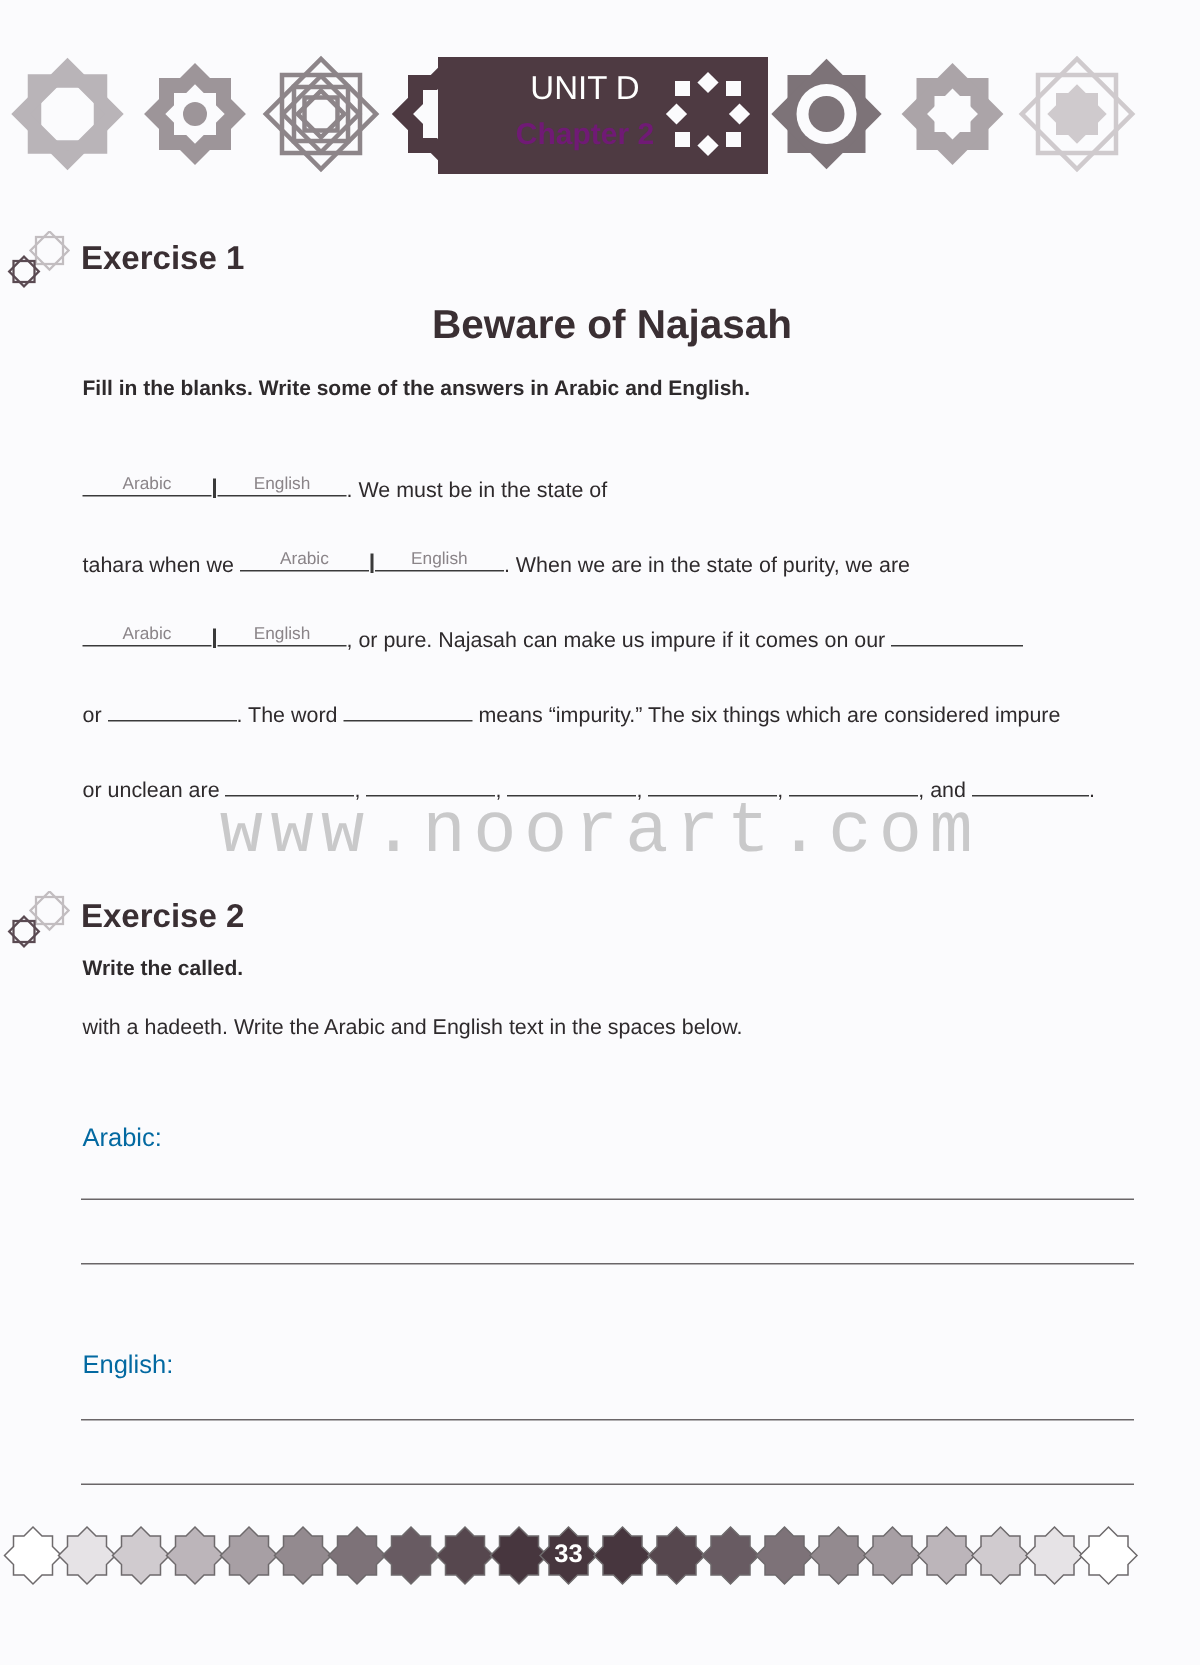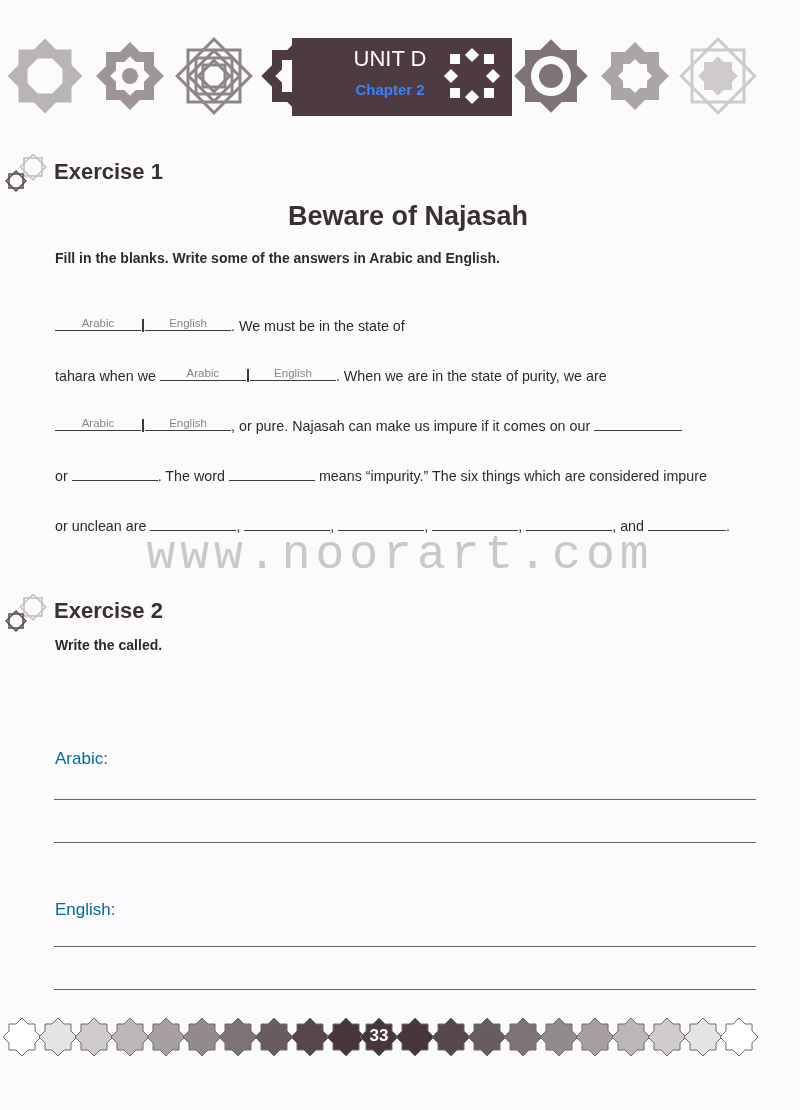--- a/index.html
+++ b/index.html
@@ -18,21 +18,21 @@
   .unit-banner {
     position: absolute; left: 292px; top: 10px; width: 220px; height: 78px;
     background: #4e3a42;
   }
   .unit-banner-title {
     position: absolute; left: 330px; top: 18px; width: 120px; text-align: center;
     color: #ffffff; font-weight: normal; font-size: 22px; line-height: 26px;
   }
   .unit-banner-sub {
     position: absolute; left: 326px; top: 50px; width: 128px; text-align: center;
-    color: #3b82f6; font-weight: bold; font-size: 15px; line-height: 24px;
+    color: #701a75; font-weight: bold; font-size: 20px; line-height: 24px;
   }
 
   
   .ex-icon { width: 46px; height: 40px; }
   .ex-heading { font-weight: bold; font-size: 22px; color: #3a2f33; line-height: 26px; }
   .page-title { font-weight: bold; font-size: 27px; color: #3a2f33; line-height: 32px; }
   .instruction { font-weight: bold; font-size: 14px; color: #2e2a2c; line-height: 18px; }
 
   .para-line {
     position: absolute; left: 55px; width: 700px;
@@ -204,20 +204,21 @@
   <g fill="none" stroke="#5a4a52" stroke-width="1.5">
     <rect x="5" y="20" width="14" height="14"></rect>
     <rect x="5" y="20" width="14" height="14" transform="rotate(45 12 27)"></rect>
   </g>
 </svg>
 <div class="abs ex-heading" style="left:54px; top:598px">Exercise 2</div>
 
 <div class="abs instruction" style="left:55px; top:636px">Write the called.</div>
 
 <div class="abs body-text" style="left:55px; top:676px; width:720px;">
+  <div>with a hadeeth. Write the Arabic and English text in the spaces below.</div>
 </div>
 
 <div class="abs write-label" style="left:55px; top:749px">Arabic:</div>
 <div class="abs write-line" style="top:799px"></div>
 <div class="abs write-line" style="top:842px"></div>
 
 <div class="abs write-label" style="left:55px; top:900px">English:</div>
 <div class="abs write-line" style="top:946px"></div>
 <div class="abs write-line" style="top:989px"></div>
 

